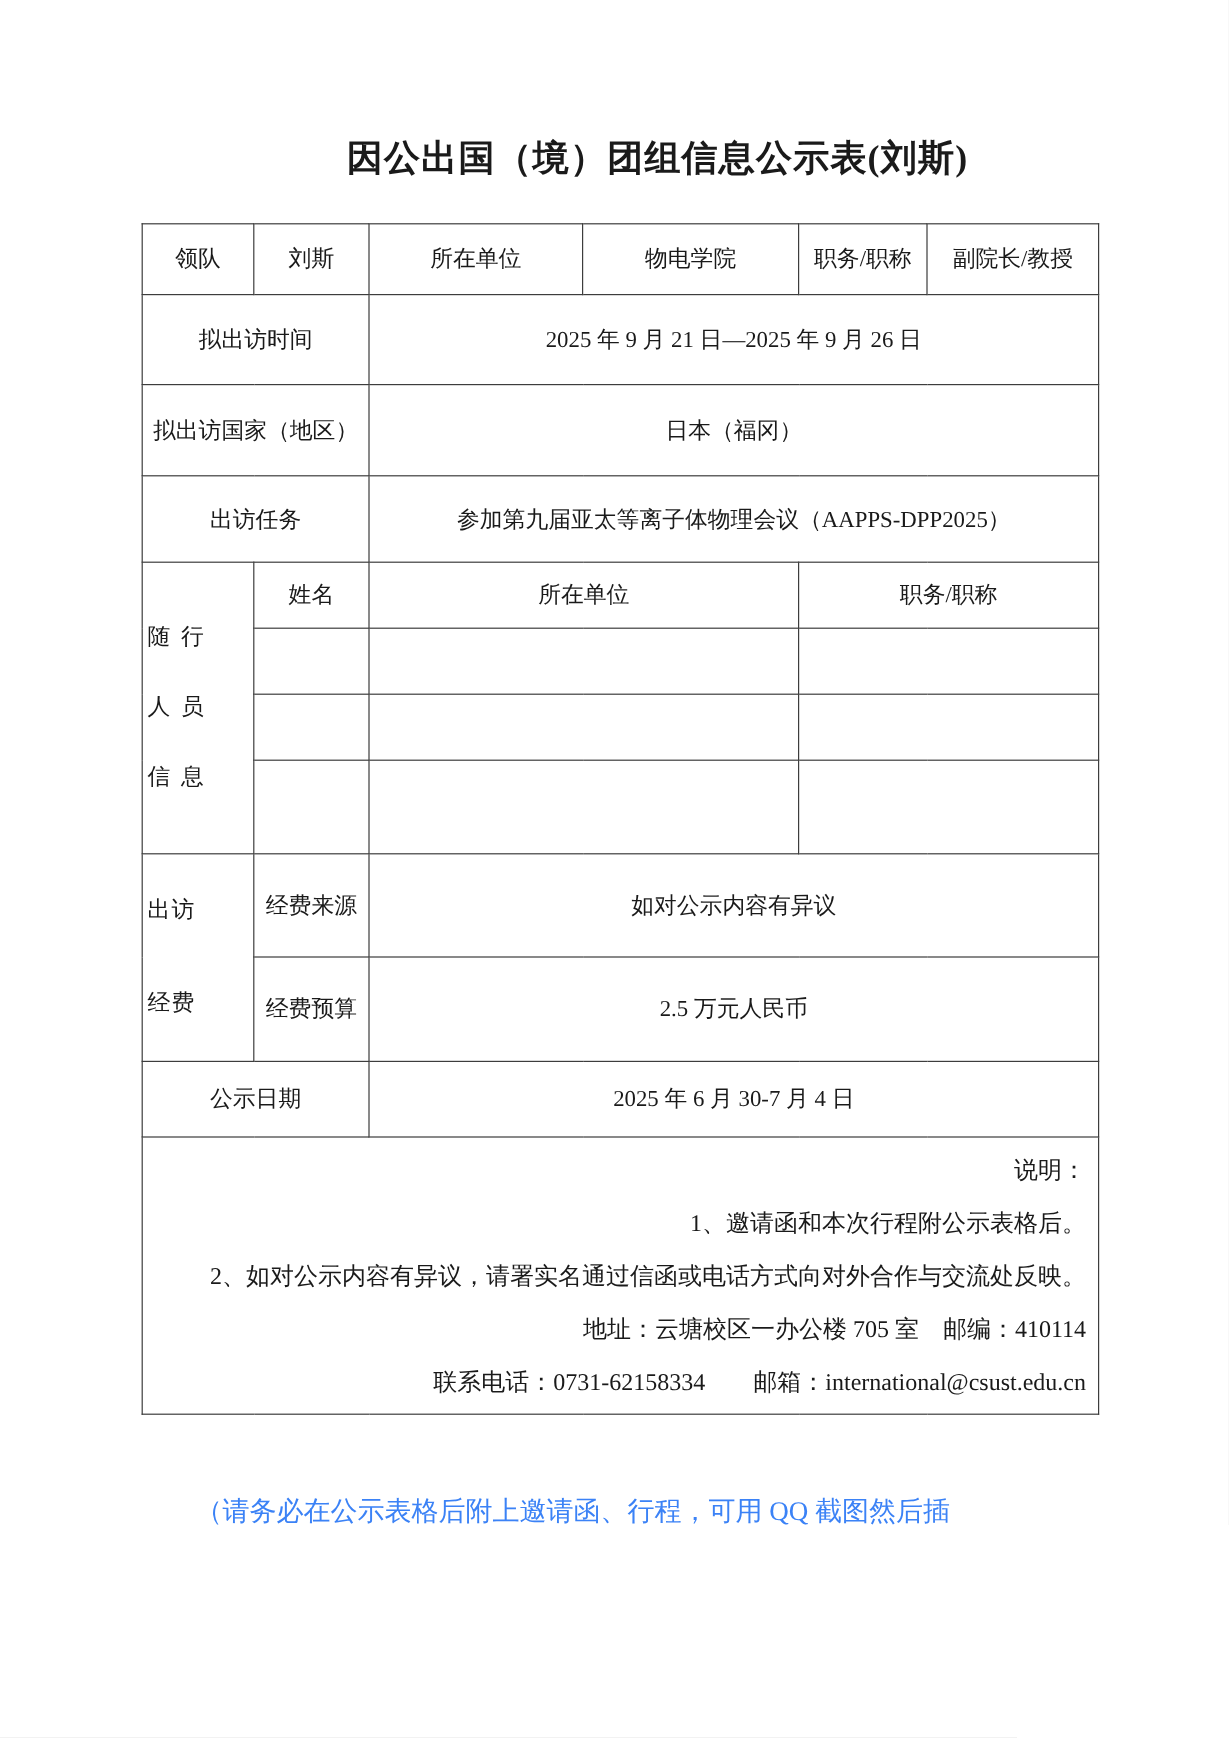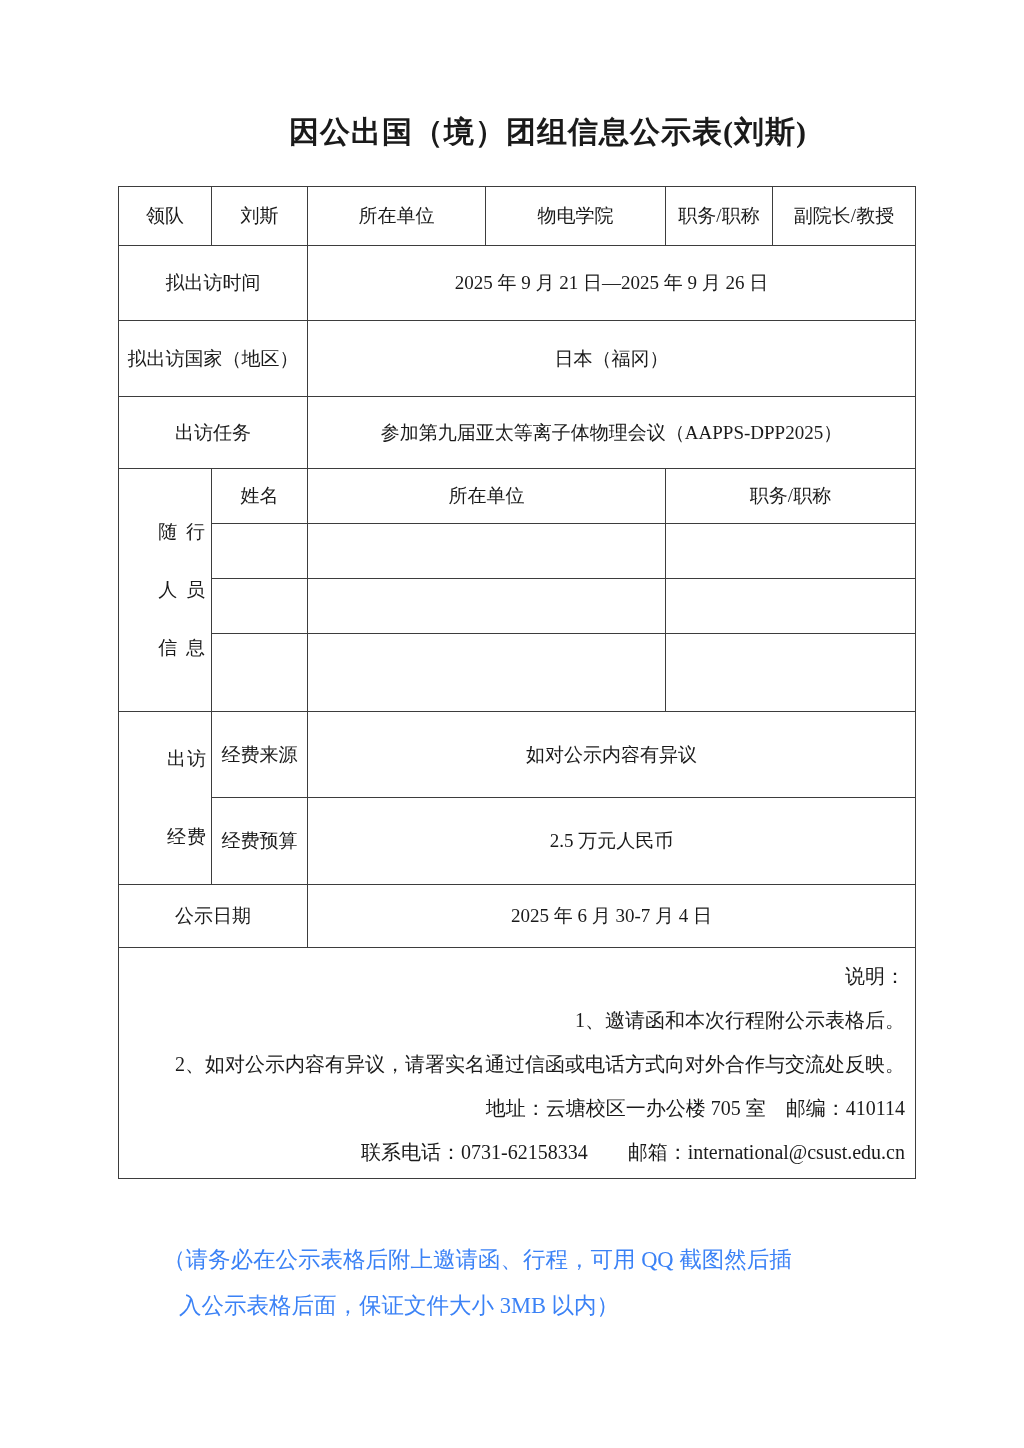--- a/index.html
+++ b/index.html
@@ -33,21 +33,21 @@
     table-layout: fixed;
   }
   .form-table td {
     border: 1.5px solid #3d3d3d;
     text-align: center;
     vertical-align: middle;
     font-size: 19px;
     padding: 4px;
     overflow: hidden;
   }
-  .stack-label div { text-align: right; }
+  .stack-label div { text-align: left; }
   .companion-label div { line-height: 58px; letter-spacing: 2px; }
   .funding-label div { line-height: 78px; letter-spacing: 1px; }
   td.notes-cell {
     text-align: right;
     vertical-align: top;
     padding: 6px 10px 0 6px;
     font-size: 20px;
   }
   .notes-line { line-height: 44px; white-space: nowrap; }
   .notes-indent { padding-left: 28px; }
@@ -161,16 +161,15 @@
         <div class="notes-line">2、如对公示内容有异议，请署实名通过信函或电话方式向对外合作与交流处反映。</div>
         <div class="notes-line notes-indent">地址：云塘校区一办公楼 705 室　邮编：410114</div>
         <div class="notes-line notes-indent">联系电话：0731-62158334　　邮箱：international@csust.edu.cn</div>
       </td>
     </tr>
   </tbody>
     </table>
 
   <div class="footnote">
     <div class="line1">（请务必在公示表格后附上邀请函、行程，可用 QQ 截图然后插</div>
-    <div class="line2">入公示表格后面，保证文件大小 3MB 以内）</div>
   </div>
 
 </div>
 
 </body></html>

